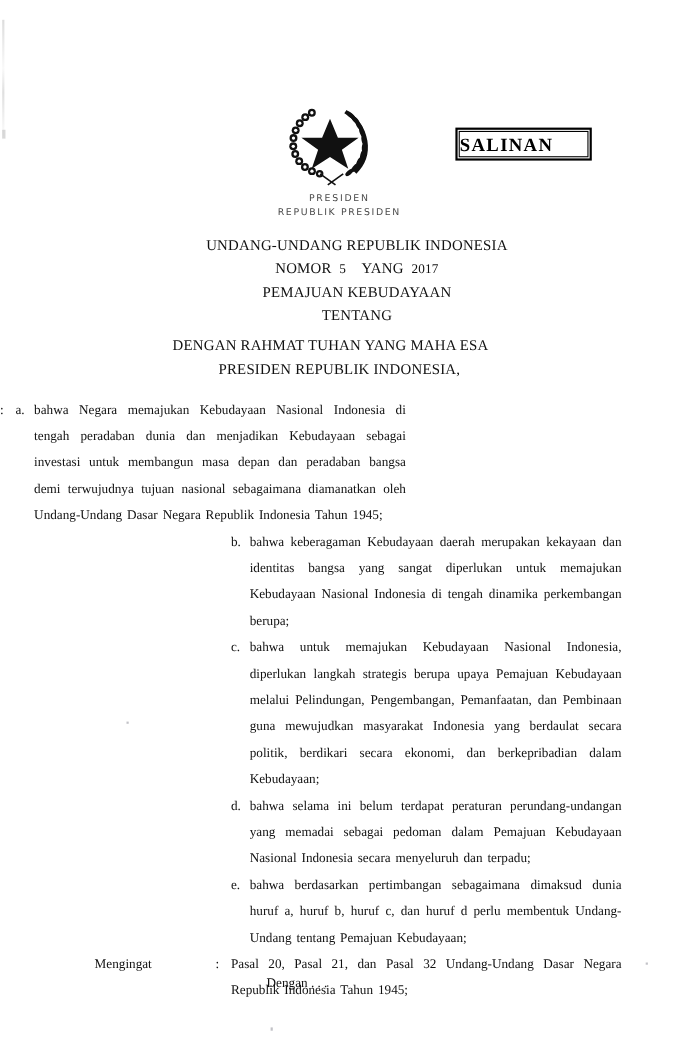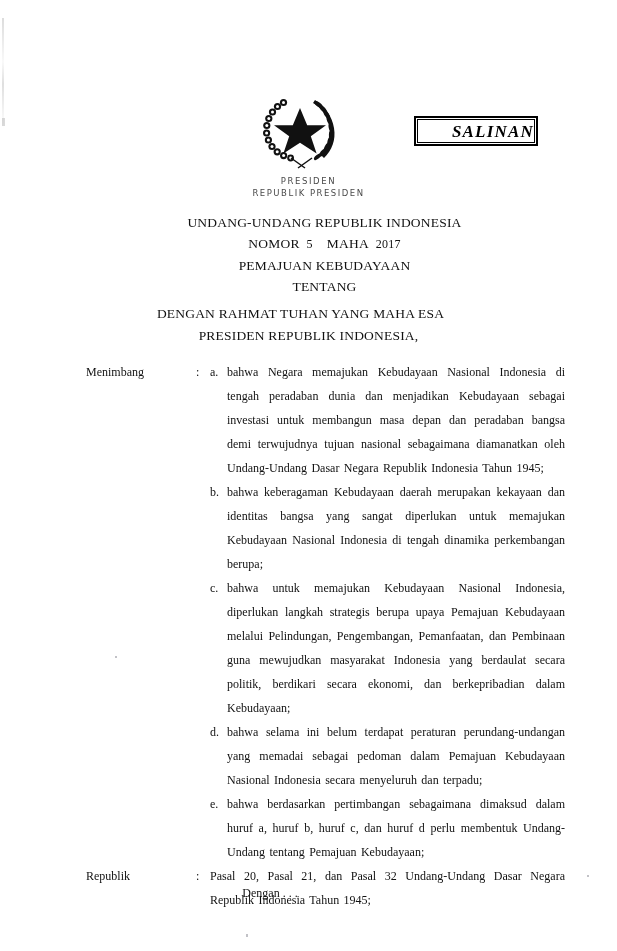--- a/index.html
+++ b/index.html
@@ -81,22 +81,21 @@
     display: flex;
     align-items: center;
     justify-content: center;
   }
   .salinan-inner {
     width: 116px;
     height: 22px;
     border: 1px solid #000;
     display: flex;
     align-items: center;
-    justify-content: flex-end;
-    font-style: italic;
+    justify-content: flex-start;
   }
   .salinan-text {
     font-family: "Liberation Serif", "DejaVu Serif", serif;
     font-weight: bold;
     font-size: 17px;
     letter-spacing: 1.2px;
     color: #000;
     line-height: 1;
   }
 
@@ -262,34 +261,33 @@
   </div>
 
   <div class="salinan-box">
     <div class="salinan-inner">
       <span class="salinan-text">SALINAN</span>
     </div>
   </div>
 
   <div class="title-block">
     <div>UNDANG-UNDANG REPUBLIK INDONESIA</div>
-    <div class="nomor"><span>NOMOR</span><span class="sp"></span><span class="num">5</span><span class="sp"></span><span class="sp"></span><span>MAHA</span><span class="sp"></span><span class="num">2017</span></div>
+    <div class="nomor"><span>NOMOR</span><span class="sp"></span><span class="num">5</span><span class="sp"></span><span class="sp"></span><span>YANG</span><span class="sp"></span><span class="num">2017</span></div>
     <div>PEMAJUAN KEBUDAYAAN</div>
     <div>TENTANG</div>
   </div>
 
   <div class="decree-block">
     <div class="l1">DENGAN RAHMAT TUHAN YANG MAHA ESA</div>
     <div>PRESIDEN REPUBLIK INDONESIA,</div>
   </div>
 
   <div class="clauses">
 
     <div class="row">
-      <div class="lbl">Menimbang</div>
       <div class="colon">:</div>
       <div class="marker">a.</div>
       <div class="para loose">bahwa Negara memajukan Kebudayaan Nasional Indonesia di tengah peradaban dunia dan menjadikan Kebudayaan sebagai investasi untuk membangun masa depan dan peradaban bangsa demi terwujudnya tujuan nasional sebagaimana diamanatkan oleh Undang-Undang Dasar Negara Republik Indonesia Tahun 1945;</div>
     </div>
 
     <div class="row subrow">
       <div class="lbl"></div>
       <div class="colon"></div>
       <div class="marker">b.</div>
       <div class="para loose">bahwa keberagaman Kebudayaan daerah merupakan kekayaan dan identitas bangsa yang sangat diperlukan untuk memajukan Kebudayaan Nasional Indonesia di tengah dinamika perkembangan berupa;</div>
@@ -306,25 +304,25 @@
       <div class="lbl"></div>
       <div class="colon"></div>
       <div class="marker">d.</div>
       <div class="para loose">bahwa selama ini belum terdapat peraturan perundang-undangan yang memadai sebagai pedoman dalam Pemajuan Kebudayaan Nasional Indonesia secara menyeluruh dan terpadu;</div>
     </div>
 
     <div class="row subrow">
       <div class="lbl"></div>
       <div class="colon"></div>
       <div class="marker">e.</div>
-      <div class="para loose">bahwa berdasarkan pertimbangan sebagaimana dimaksud dalam huruf a, huruf b, huruf c, dan huruf d perlu membentuk Undang-Undang tentang Pemajuan Kebudayaan;</div>
+      <div class="para loose">bahwa berdasarkan pertimbangan sebagaimana dimaksud dunia huruf a, huruf b, huruf c, dan huruf d perlu membentuk Undang-Undang tentang Pemajuan Kebudayaan;</div>
     </div>
 
     <div class="row">
-      <div class="lbl">Republik</div>
+      <div class="lbl">Mengingat</div>
       <div class="colon">:</div>
       <div class="para loose" style="width:355px;">Pasal 20, Pasal 21, dan Pasal 32 Undang-Undang Dasar Negara Republik Indonesia Tahun 1945;</div>
     </div>
 
   </div>
 
   <div class="footer-note">Dengan . . .</div>
 
 </div>
 

